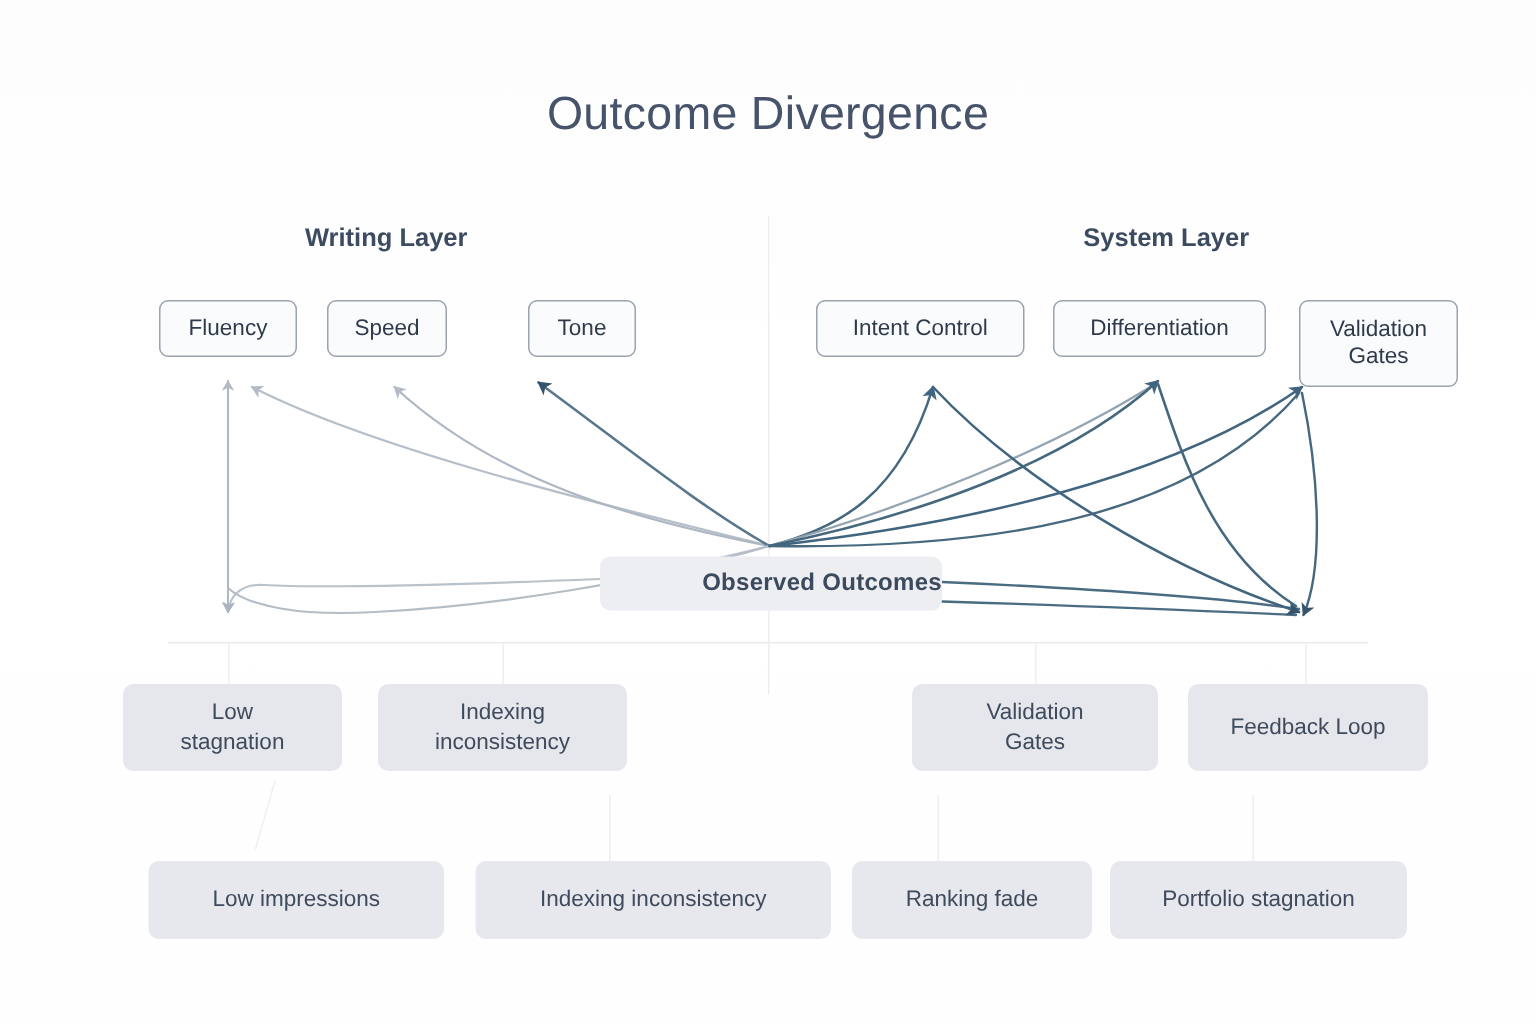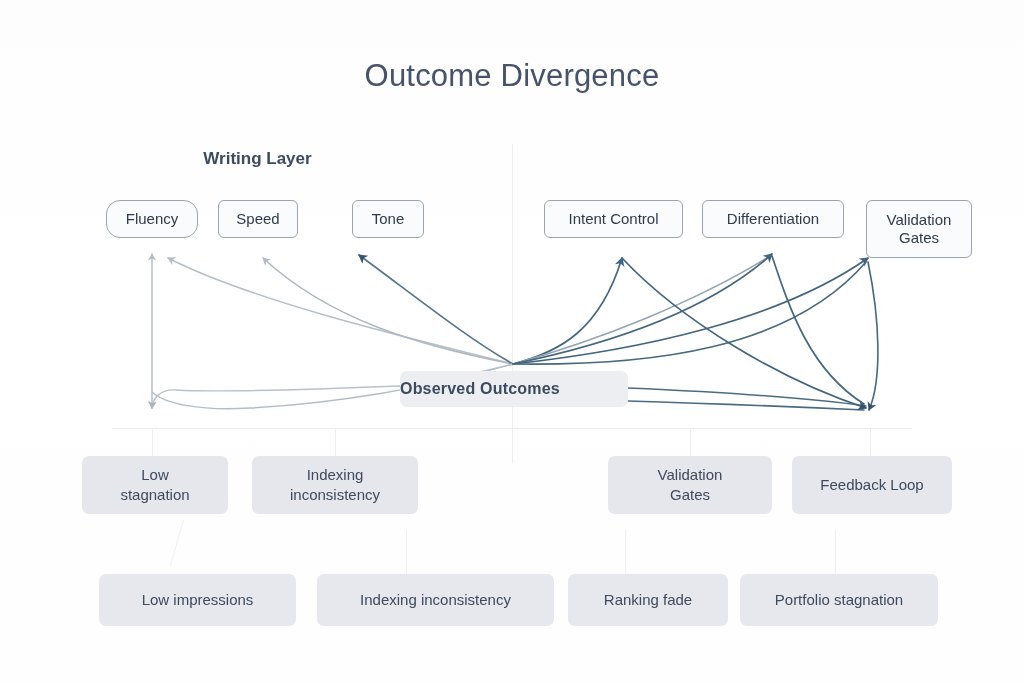--- a/index.html
+++ b/index.html
@@ -87,21 +87,21 @@
     position: absolute;
     left: 400px;
     top: 371px;
     width: 228px;
     height: 36px;
     box-sizing: border-box;
     background: #eceef2;
     border-radius: 7px;
     display: flex;
     align-items: center;
-    justify-content: flex-start;
+    justify-content: flex-end;
     font-size: 16px;
     font-weight: 700;
     color: #3d4a5e;
     letter-spacing: 0.2px;
   }
 
   
   .chip {
     position: absolute;
     box-sizing: border-box;
@@ -141,20 +141,21 @@
   .mark-label { white-space: pre; }
 </style>
 </head>
 <body>
 
 <div id="stage">
 
   <div id="title">Outcome Divergence</div>
 
   <div class="layer-header" id="header-writing">Writing Layer</div>
+  <div class="layer-header" id="header-system">System Layer</div>
 
   <div id="divider"></div>
   <div id="axis"></div>
 
   <div class="tick" style="left:152px;"></div>
   <div class="tick" style="left:335px;"></div>
   <div class="tick" style="left:512px;"></div>
   <div class="tick" style="left:690px;"></div>
   <div class="tick" style="left:870px;"></div>
 
@@ -192,21 +193,21 @@
       <path d="M513,364 C650,366 790,350 866,262" stroke="#46697f" stroke-width="1.6"></path>
 
       <path d="M628,388 C720,392 810,398 866,406" stroke="#4a6c83" stroke-width="1.6"></path>
       <path d="M628,401 C730,404 820,408 864,410" stroke="#4a6c83" stroke-width="1.6"></path>
       <path d="M622,258 C680,320 780,380 866,408" stroke="#41657f" stroke-width="1.7" marker-end="url(#ah-dark)"></path>
       <path d="M772,256 C790,310 810,370 864,404" stroke="#45687f" stroke-width="1.7"></path>
       <path d="M868,262 C880,320 882,380 869,410" stroke="#45687f" stroke-width="1.6" marker-end="url(#ah-dark)"></path>
     </g>
   </svg>
 
-  <div class="node" style="left:106px; top:200px; width:92px; height:38px;border-radius:14px;">
+  <div class="node" style="left:106px; top:200px; width:92px; height:38px;">
     <span class="mark-label">Fluency</span>
   </div>
   <div class="node" style="left:218px; top:200px; width:80px; height:38px;">
     <span class="mark-label">Speed</span>
   </div>
   <div class="node" style="left:320px; top:200px; width:72px; height:38px;margin-left:32px;">
     <span class="mark-label">Tone</span>
   </div>
 
   <div class="node" style="left:702px; top:200px; width:142px; height:38px;">

